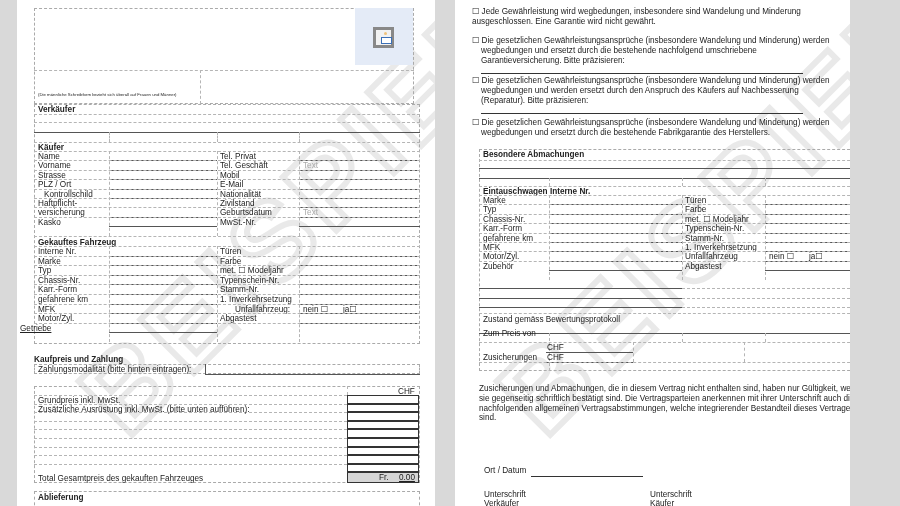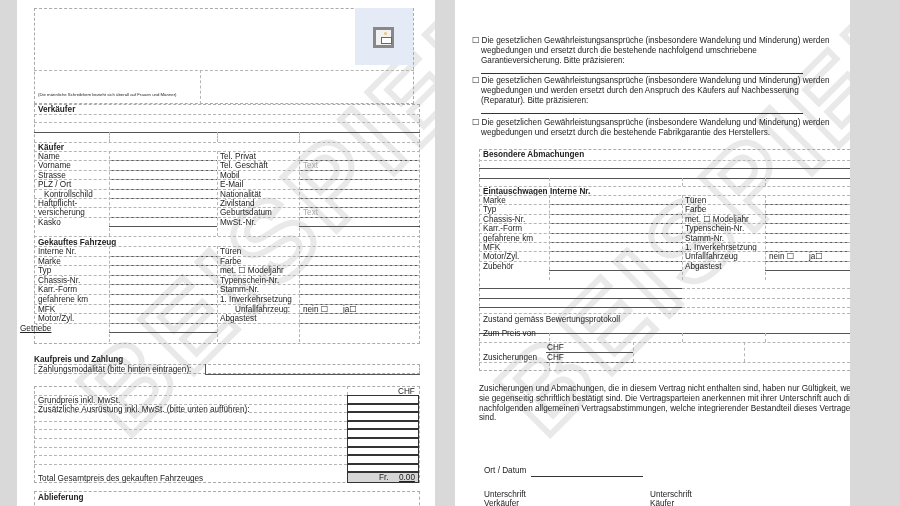--- a/index.html
+++ b/index.html
@@ -195,20 +195,21 @@
 
   <div class="abs dash" style="left:17px;top:491px;width:386px;height:20px;"></div>
   <div class="lbl bold" style="left:21px;top:493px;">Ablieferung</div>
 </div>
 
 <div class="page" id="page-right">
   <svg class="watermark" width="395" height="506" style="left:0;top:0;">
     <text x="90" y="440" transform="rotate(-45 90 440)" font-family="Liberation Sans, sans-serif" font-size="110" font-weight="bold" fill="none" stroke="#e9e9e9" stroke-width="6" letter-spacing="8" id="wm-right">BEISPIEL</text>
   </svg>
 
+  <div class="para" style="left:17px;top:7px;width:360px;">☐ Jede Gewährleistung wird wegbedungen, insbesondere sind Wandelung und Minderung ausgeschlossen. Eine Garantie wird nicht gewährt.</div>
   <div class="para" style="left:17px;top:36px;width:365px;padding-left:9px;text-indent:-9px;">☐ Die gesetzlichen Gewährleistungsansprüche (insbesondere Wandelung und Minderung) werden wegbedungen und ersetzt durch die bestehende nachfolgend umschriebene Garantieversicherung. Bitte präzisieren:</div>
   <div class="hline" style="left:26px;top:73px;width:322px;border-top:1px solid #333;"></div>
   <div class="para" style="left:17px;top:76px;width:365px;padding-left:9px;text-indent:-9px;">☐ Die gesetzlichen Gewährleistungsansprüche (insbesondere Wandelung und Minderung) werden wegbedungen und werden ersetzt durch den Anspruch des Käufers auf Nachbesserung (Reparatur). Bitte präzisieren:</div>
   <div class="hline" style="left:26px;top:113px;width:322px;border-top:1px solid #333;"></div>
   <div class="para" style="left:17px;top:118px;width:365px;padding-left:9px;text-indent:-9px;">☐ Die gesetzlichen Gewährleistungsansprüche (insbesondere Wandelung und Minderung) werden wegbedungen und ersetzt durch die bestehende Fabrikgarantie des Herstellers.</div>
 
   <div class="abs dash" style="left:24px;top:149px;width:386px;height:222px;"></div>
   <div class="lbl bold" style="left:28px;top:150px;">Besondere Abmachungen</div>
   <div class="dline" style="left:24px;top:160px;width:386px;"></div>
   <div class="hline" style="left:24px;top:168px;width:386px;"></div>

